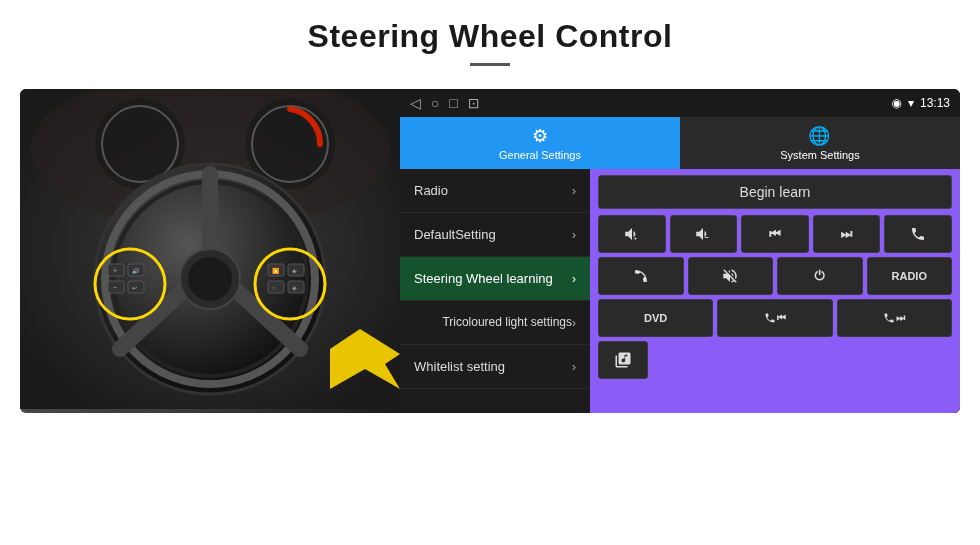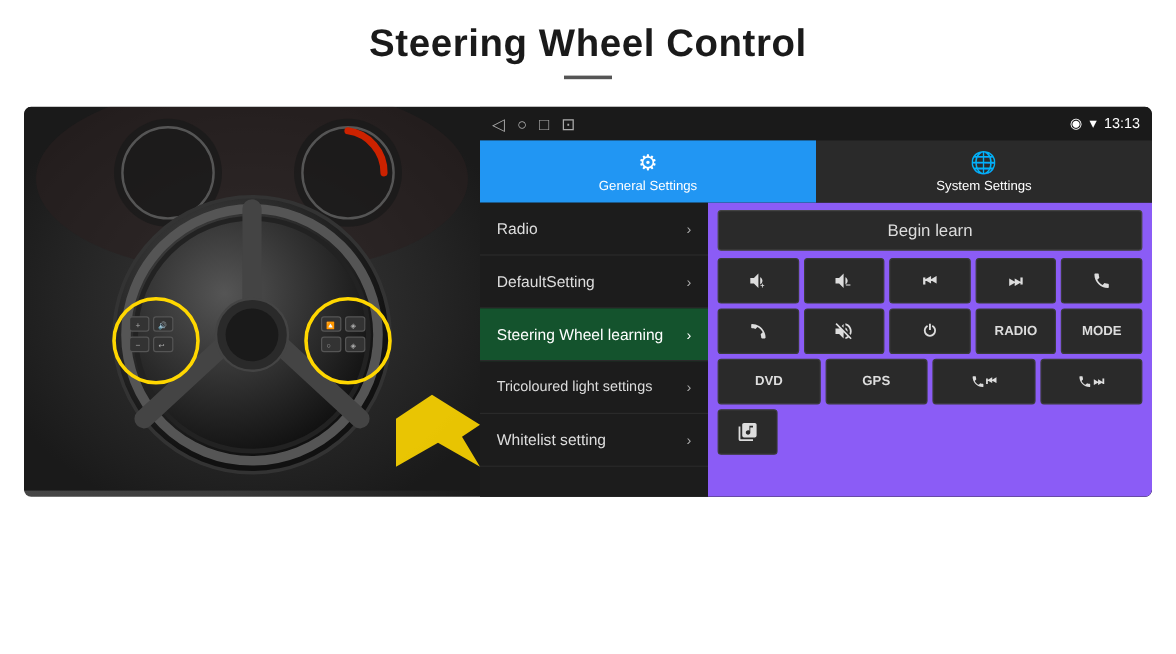--- a/index.html
+++ b/index.html
@@ -320,21 +320,21 @@
         <div class="menu-item">
           <span>DefaultSetting</span>
           <span class="menu-chevron">›</span>
         </div>
 
         <div class="menu-item active">
           <span>Steering Wheel learning</span>
           <span class="menu-chevron">›</span>
         </div>
 
-        <div class="menu-item" style="font-size:12px; text-align:center;">
+        <div class="menu-item" style="font-size:12px; text-align:center;justify-content:flex-end;">
           <span style="max-width:130px; word-wrap:break-word; line-height:1.3;">Tricoloured light settings</span>
           <span class="menu-chevron">›</span>
         </div>
 
         <div class="menu-item">
           <span>Whitelist setting</span>
           <span class="menu-chevron">›</span>
         </div>
 
       </div>
@@ -373,26 +373,24 @@
                 <path d="M6.6 10.8c1.4 2.8 3.8 5.1 6.6 6.6l2.2-2.2c.3-.3.7-.4 1-.2 1.1.4 2.3.6 3.6.6.6 0 1 .4 1 1V20c0 .6-.4 1-1 1-9.4 0-17-7.6-17-17 0-.6.4-1 1-1h3.5c.6 0 1 .4 1 1 0 1.3.2 2.5.6 3.6.1.3 0 .7-.2 1L6.6 10.8z"></path>
               </svg>
           </div>
           <div class="ctrl-btn">
             <svg width="20" height="18" viewBox="0 0 24 24" fill="#ddd">
                 <path d="M16.5 12c0-1.77-1.02-3.29-2.5-4.03v2.21l2.45 2.45c.03-.2.05-.41.05-.63zm2.5 0c0 .94-.2 1.82-.54 2.64l1.51 1.51C20.63 14.91 21 13.5 21 12c0-4.28-2.99-7.86-7-8.77v2.06c2.89.86 5 3.54 5 6.71zM4.27 3L3 4.27 7.73 9H3v6h4l5 5v-6.73l4.25 4.25c-.67.52-1.42.93-2.25 1.18v2.06c1.38-.31 2.63-.95 3.69-1.81L19.73 21 21 19.73l-9-9L4.27 3zM12 4L9.91 6.09 12 8.18V4z"></path>
               </svg>
           </div>
           <div class="ctrl-btn">⏻</div>
           <div class="ctrl-btn" style="font-size:11px; font-weight:bold;">RADIO</div>
-          <div class="ctrl-btn" style="font-size:11px; font-weight:bold;">MODE</div>
         </div>
 
         <div class="ctrl-row">
           <div class="ctrl-btn" style="font-size:11px; font-weight:bold;">DVD</div>
-          <div class="ctrl-btn" style="font-size:11px; font-weight:bold;">GPS</div>
           <div class="ctrl-btn" style="font-size:10px;">
             <svg width="12" height="12" viewBox="0 0 24 24" fill="#ddd" style="margin-right:1px;">
                 <path d="M6.6 10.8c1.4 2.8 3.8 5.1 6.6 6.6l2.2-2.2c.3-.3.7-.4 1-.2 1.1.4 2.3.6 3.6.6.6 0 1 .4 1 1V20c0 .6-.4 1-1 1-9.4 0-17-7.6-17-17 0-.6.4-1 1-1h3.5c.6 0 1 .4 1 1 0 1.3.2 2.5.6 3.6.1.3 0 .7-.2 1L6.6 10.8z"></path>
               </svg>⏮
           </div>
           <div class="ctrl-btn" style="font-size:10px;">
             <svg width="12" height="12" viewBox="0 0 24 24" fill="#ddd" style="margin-right:1px;">
                 <path d="M6.6 10.8c1.4 2.8 3.8 5.1 6.6 6.6l2.2-2.2c.3-.3.7-.4 1-.2 1.1.4 2.3.6 3.6.6.6 0 1 .4 1 1V20c0 .6-.4 1-1 1-9.4 0-17-7.6-17-17 0-.6.4-1 1-1h3.5c.6 0 1 .4 1 1 0 1.3.2 2.5.6 3.6.1.3 0 .7-.2 1L6.6 10.8z"></path>
               </svg>⏭
           </div>

